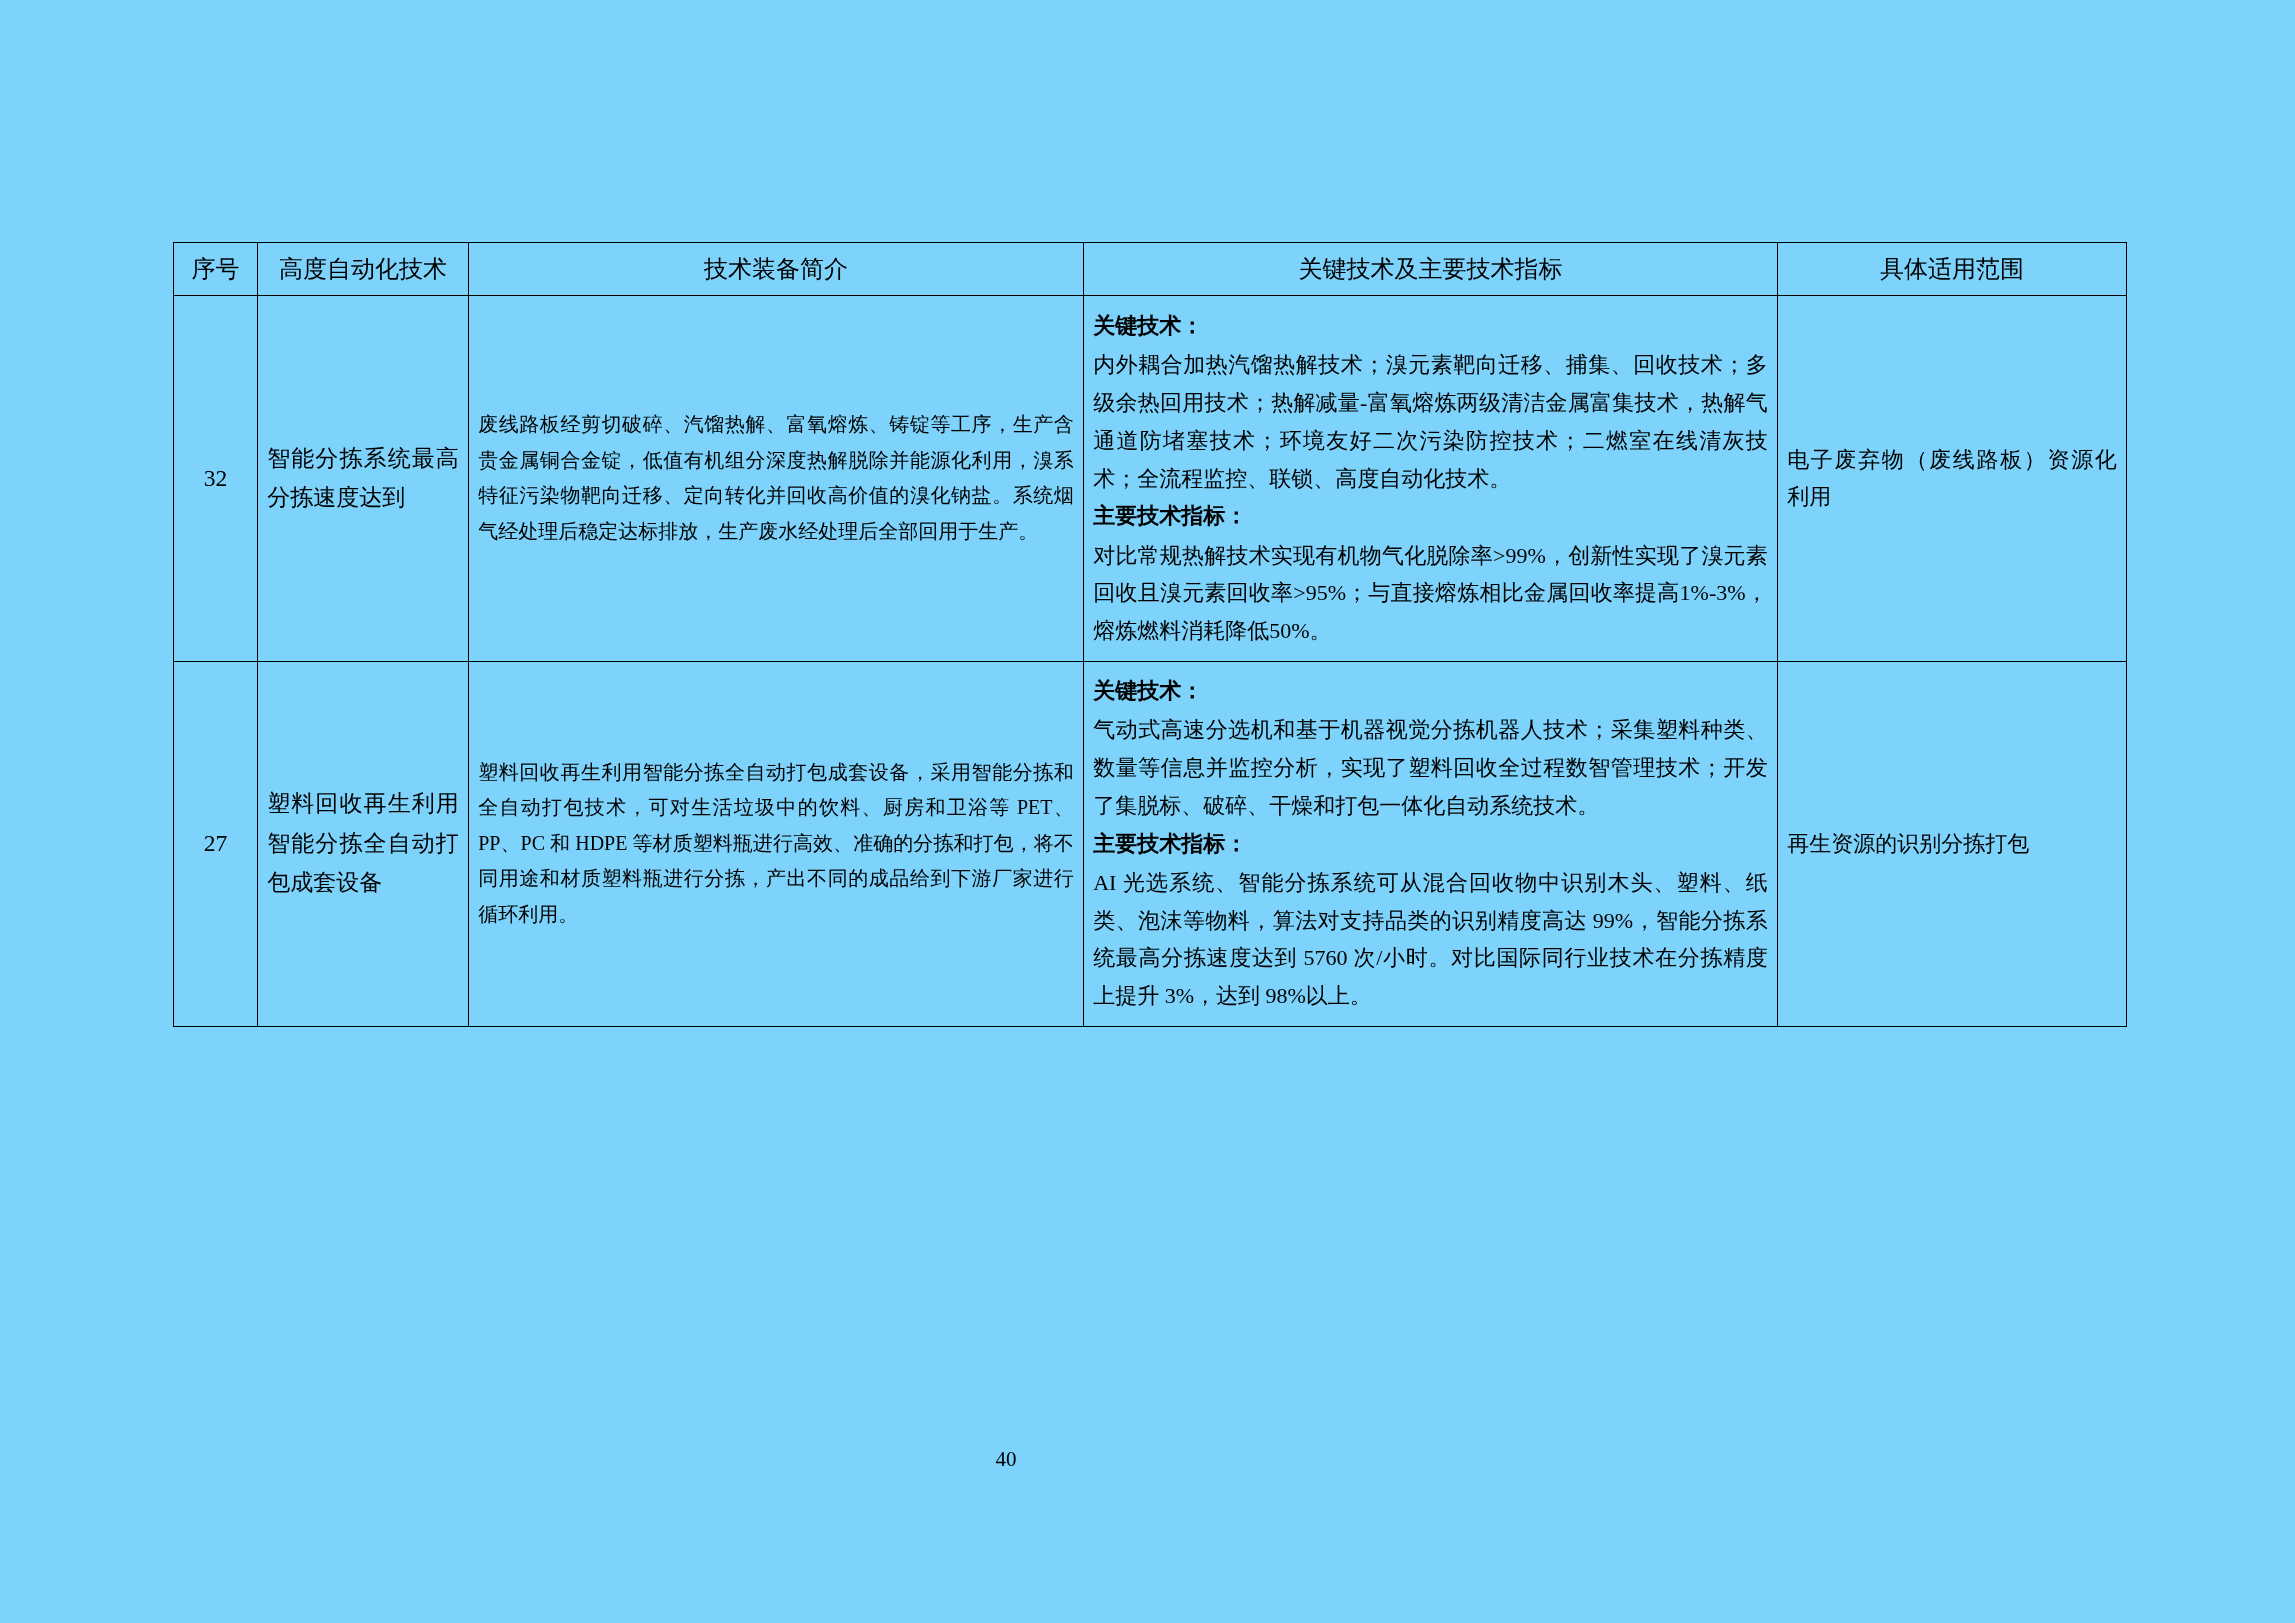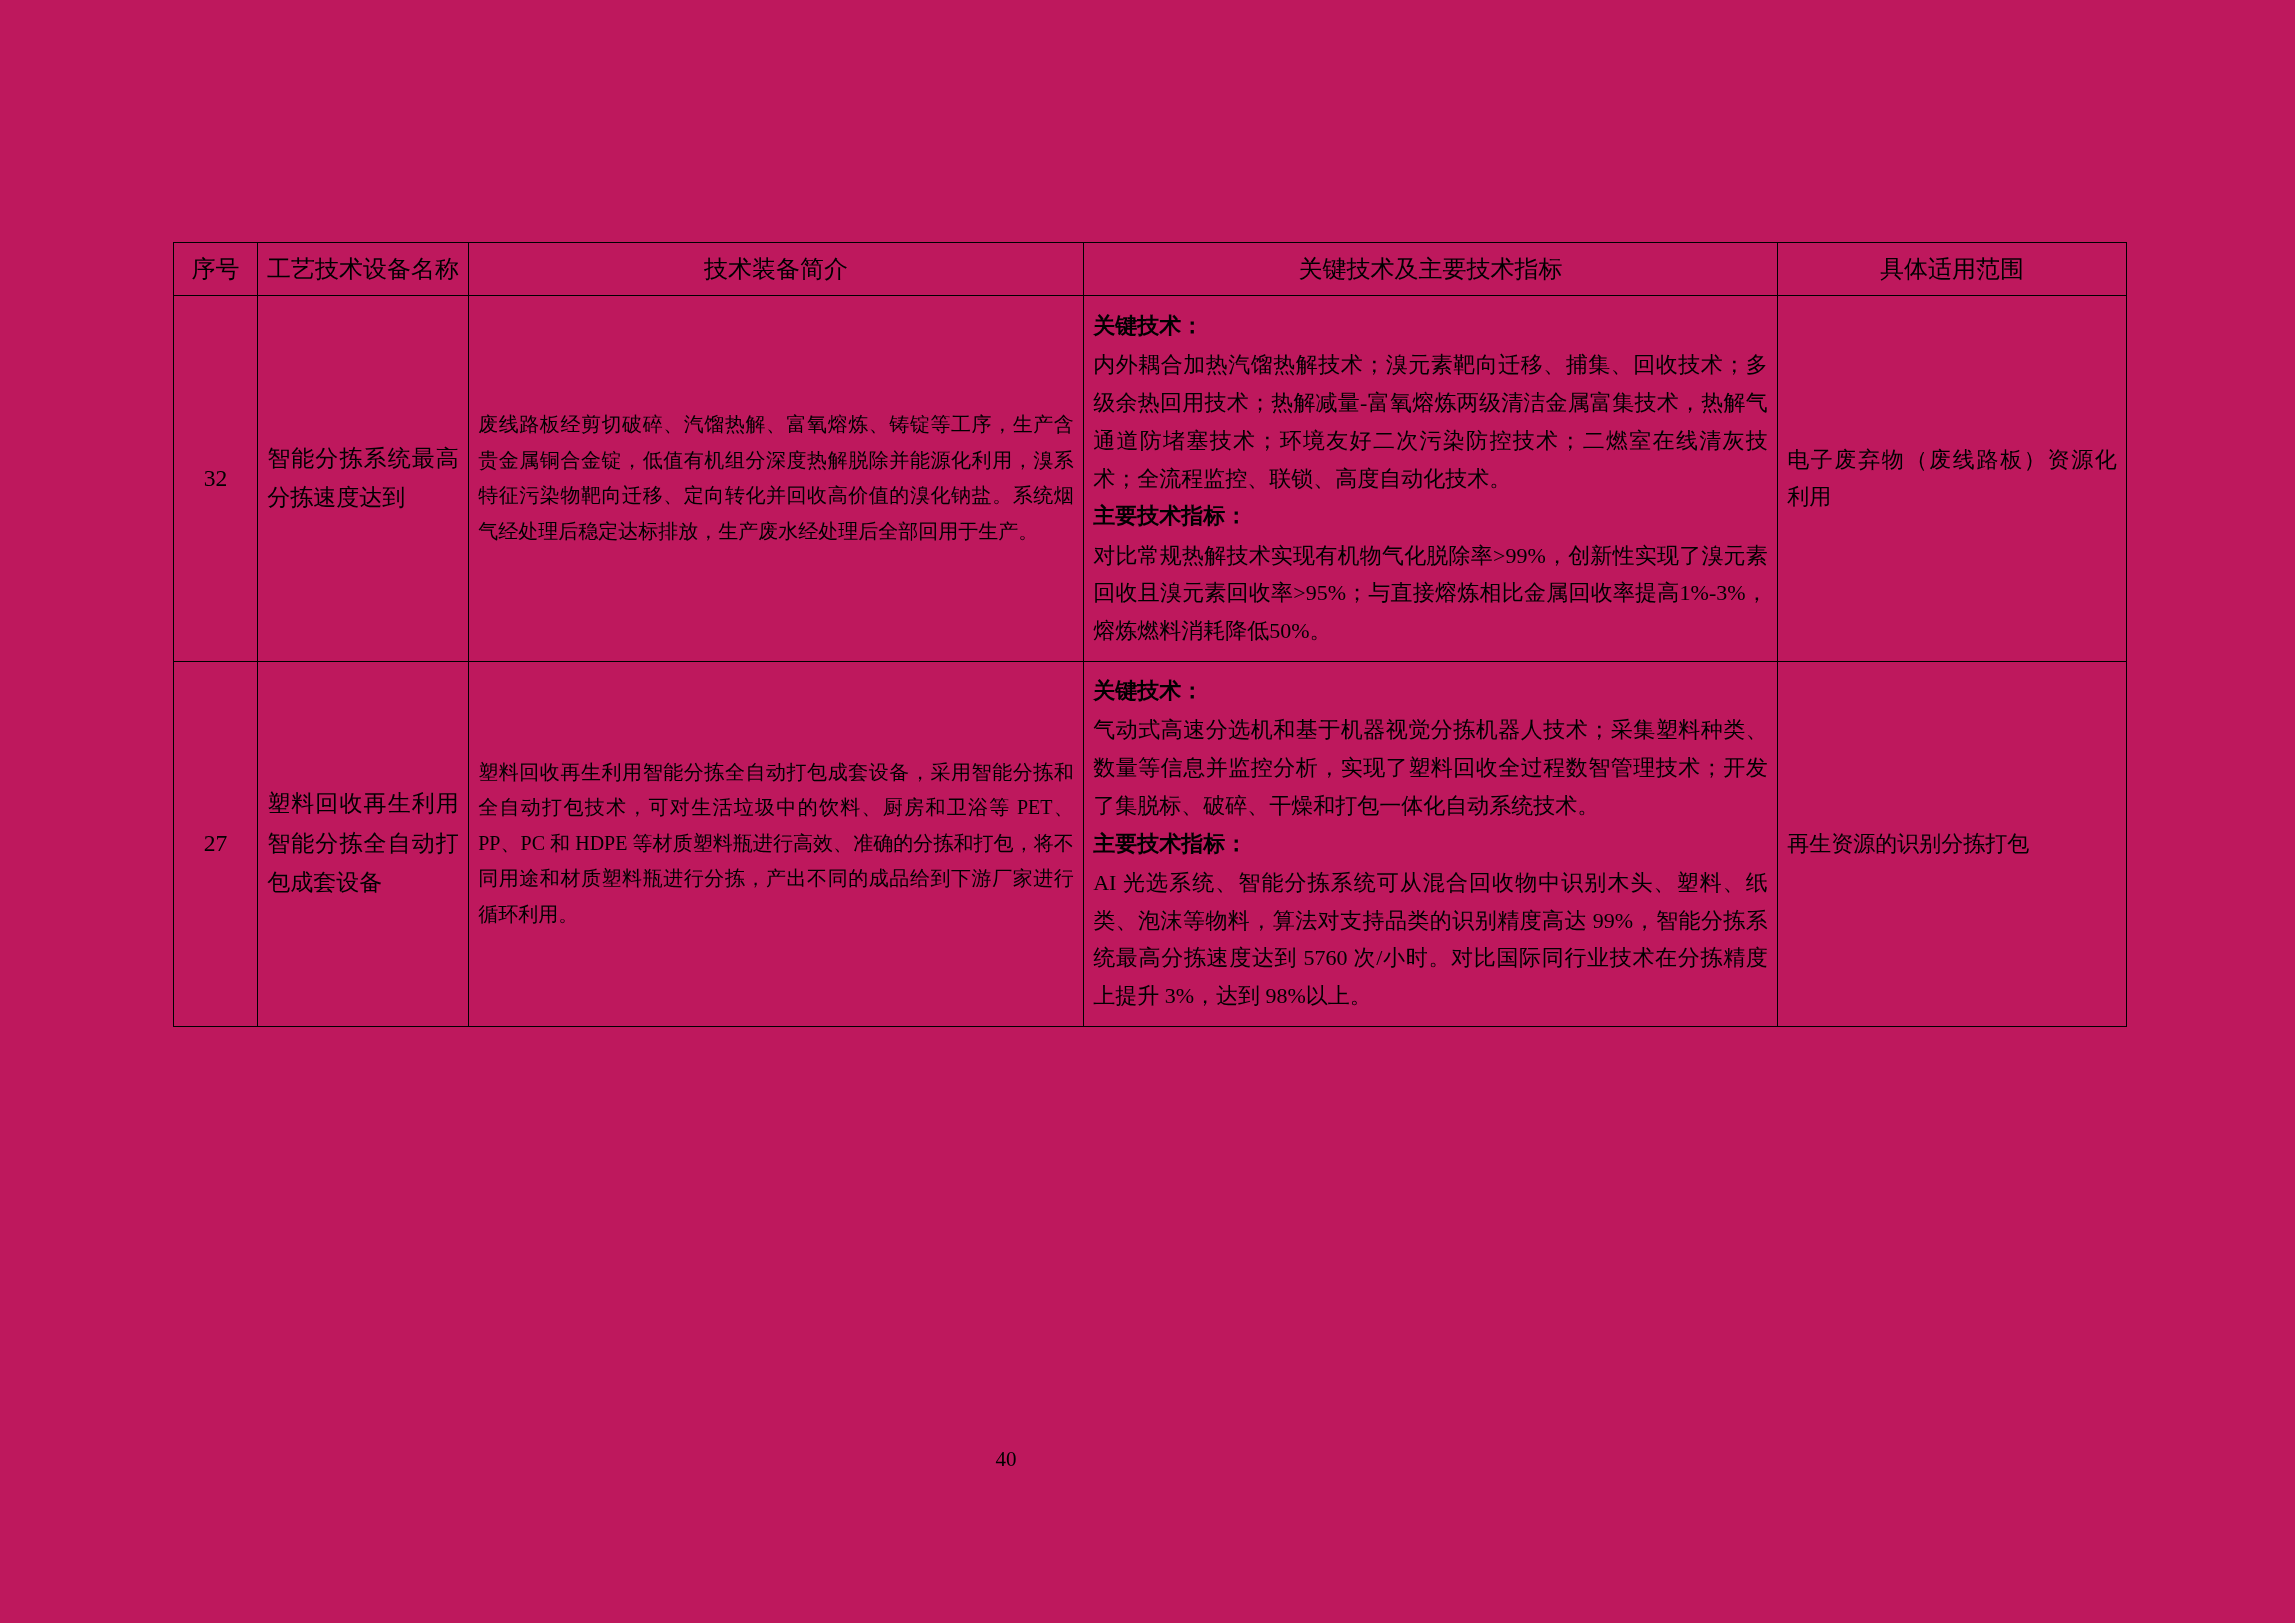--- a/index.html
+++ b/index.html
@@ -12,21 +12,21 @@
     height: 1623px;
     font-family: "Liberation Serif", "DejaVu Serif", serif;
     color: #000000;
     position: relative;
   }
   .page {
     position: absolute;
     left: 0; top: 0;
     width: 2295px;
     height: 1623px;
-    background: #be185d;
+    background: #7dd3fc;
   }
   .doc-table {
     position: absolute;
     left: 173px;
     top: 242px;
     width: 1953px;
     border-collapse: collapse;
     table-layout: fixed;
   }
   .doc-table td, .doc-table th {
@@ -129,21 +129,21 @@
     <colgroup>
       <col class="c-no">
       <col class="c-name">
       <col class="c-intro">
       <col class="c-key">
       <col class="c-scope">
     </colgroup>
     <tbody>
       <tr class="hdr">
         <td class="two-line">序号</td>
-        <td class="two-line">工艺技术设备名称</td>
+        <td class="two-line">高度自动化技术</td>
         <td>技术装备简介</td>
         <td>关键技术及主要技术指标</td>
         <td>具体适用范围</td>
       </tr>
 
       <tr class="row-32">
         <td class="cell-no">32</td>
         <td class="cell-name">智能分拣系统最高分拣速度达到</td>
         <td class="cell-intro">废线路板经剪切破碎、汽馏热解、富氧熔炼、铸锭等工序，生产含贵金属铜合金锭，低值有机组分深度热解脱除并能源化利用，溴系特征污染物靶向迁移、定向转化并回收高价值的溴化钠盐。系统烟气经处理后稳定达标排放，生产废水经处理后全部回用于生产。</td>
         <td class="cell-key">

